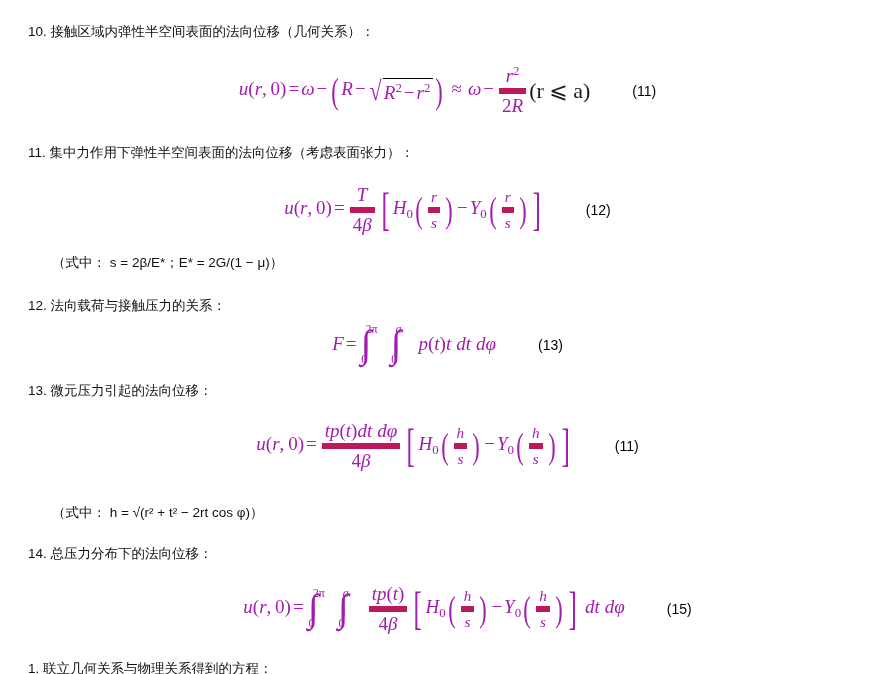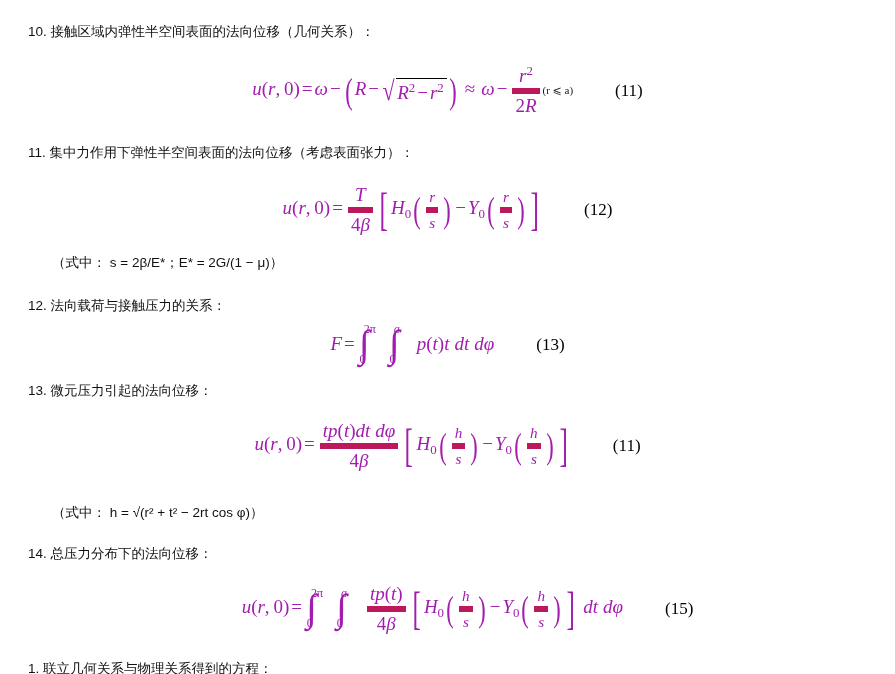--- a/index.html
+++ b/index.html
@@ -43,28 +43,28 @@
     position: relative;
     font-family: "Liberation Serif", serif;
   }
   .formula {
     font-family: "Liberation Serif", serif;
     font-size: 19px;
     color: #a21caf;
     white-space: nowrap;
   }
   .tag {
-    font-family: Liberation Serif, serif;
-    font-size: 17px;
+    font-family: Liberation Sans, sans-serif;
+    font-size: 14px;
     color: #000;
     margin-left: 42px;
   }
   .cond {
     font-family: "Liberation Serif", serif;
-    font-size: 11px;
+    font-size: 22px;
   }
   
   .mi { font-style: italic; }
   .mo { font-style: normal; padding: 0 2px; }
   .sub {
     font-size: 0.68em;
     vertical-align: -0.32em;
     font-style: normal;
   }
   .sup {

